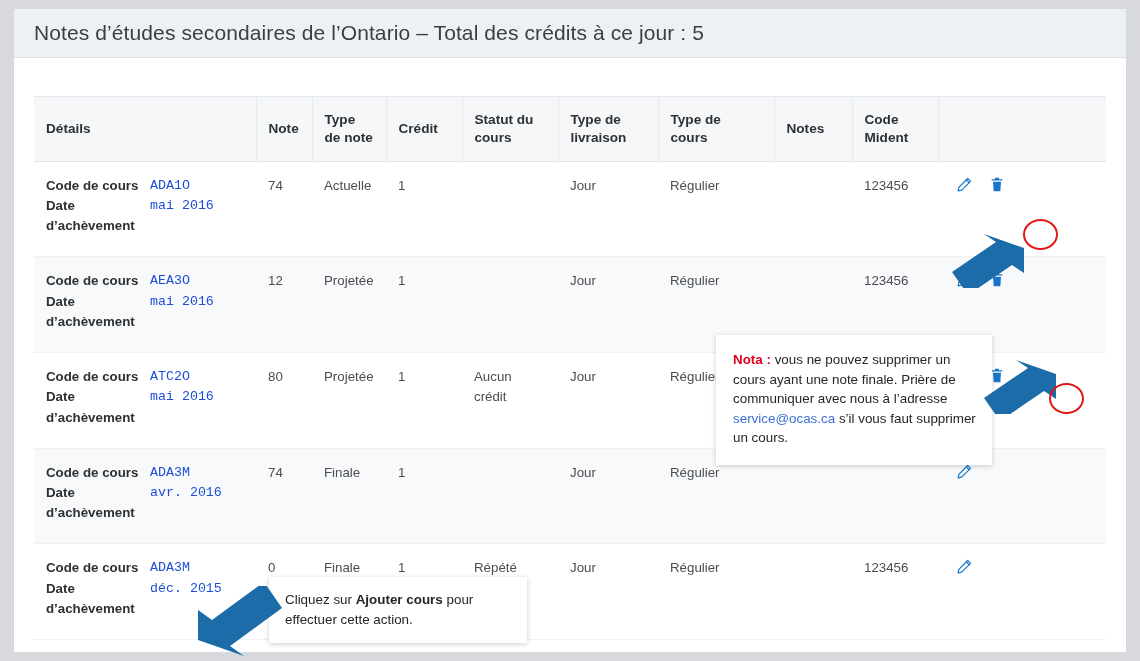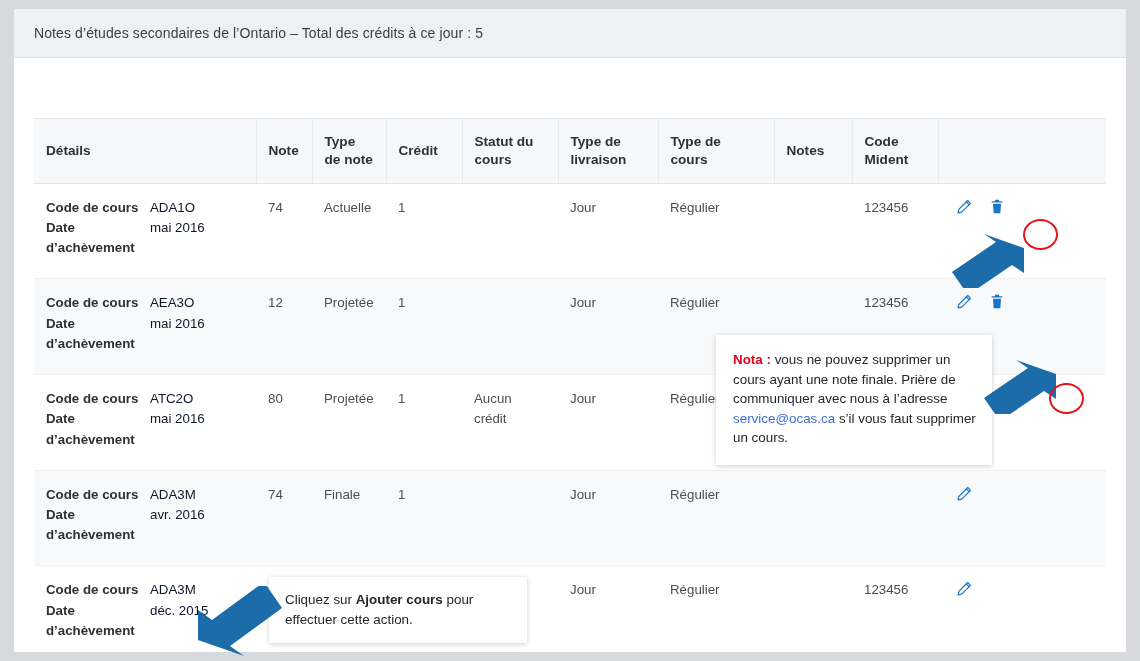--- a/index.html
+++ b/index.html
@@ -27,28 +27,28 @@
   .page-header {
     height: 49px;
     background: #eef1f4;
     border-bottom: 1px solid #dadee2;
     display: flex;
     align-items: center;
     padding-left: 20px;
     box-sizing: border-box;
   }
   .page-header-title {
-    font-size: 14px;
+    font-size: 21px;
     color: #3a3f44;
     letter-spacing: .1px;
   }
 
   .page-body {
     position: relative;
-    padding: 60px 20px 0 20px;
+    padding: 38px 20px 0 20px;
   }
 
   
   .grades-table {
     width: 1072px;
     border-collapse: collapse;
     table-layout: fixed;
     font-size: 13.3px;
     color: #44474b;
   }
@@ -83,21 +83,21 @@
   .details-inner {
     display: flex;
     gap: 0;
   }
   .details-labels {
     width: 104px;
     flex: 0 0 104px;
     font-weight: bold;
     color: #2d3134;
   }
-  .details-values { color: #0f172a; }
+  .details-values { color: #1d4ed8; font-family: Liberation Mono, monospace; }
   .details-row { white-space: nowrap; }
 
   .actions-cell {
     text-align: left;
     padding-left: 18px !important;
     white-space: nowrap;
   }
   .icon-btn {
     display: inline-block;
     vertical-align: middle;

